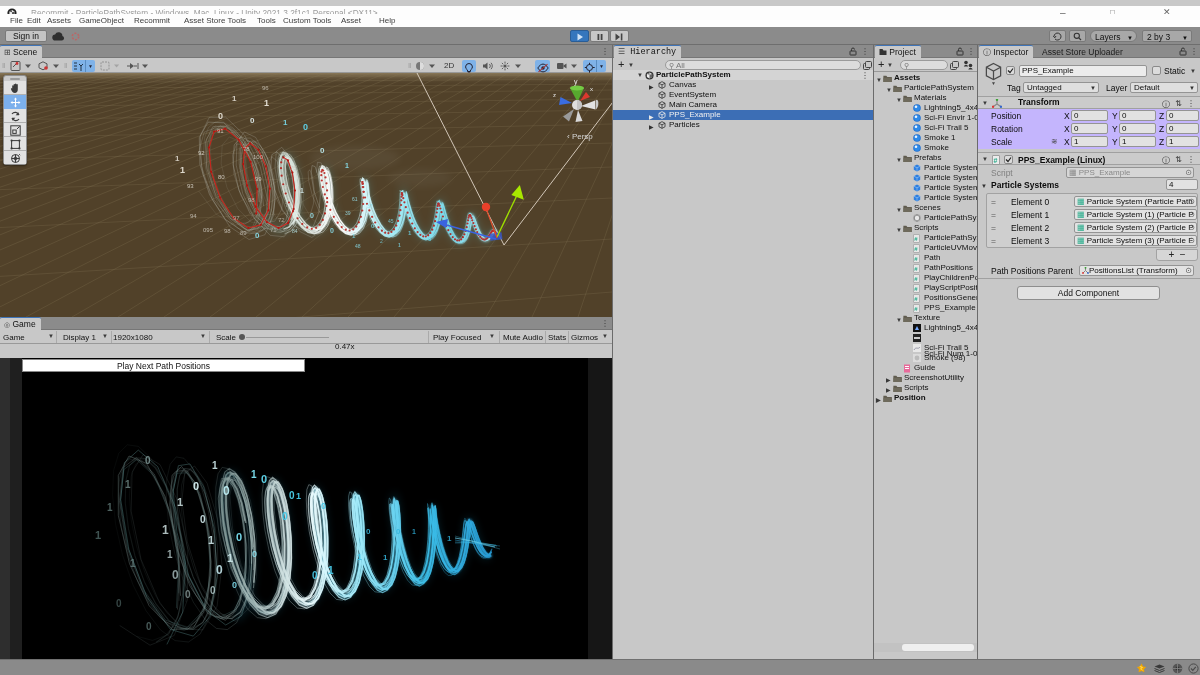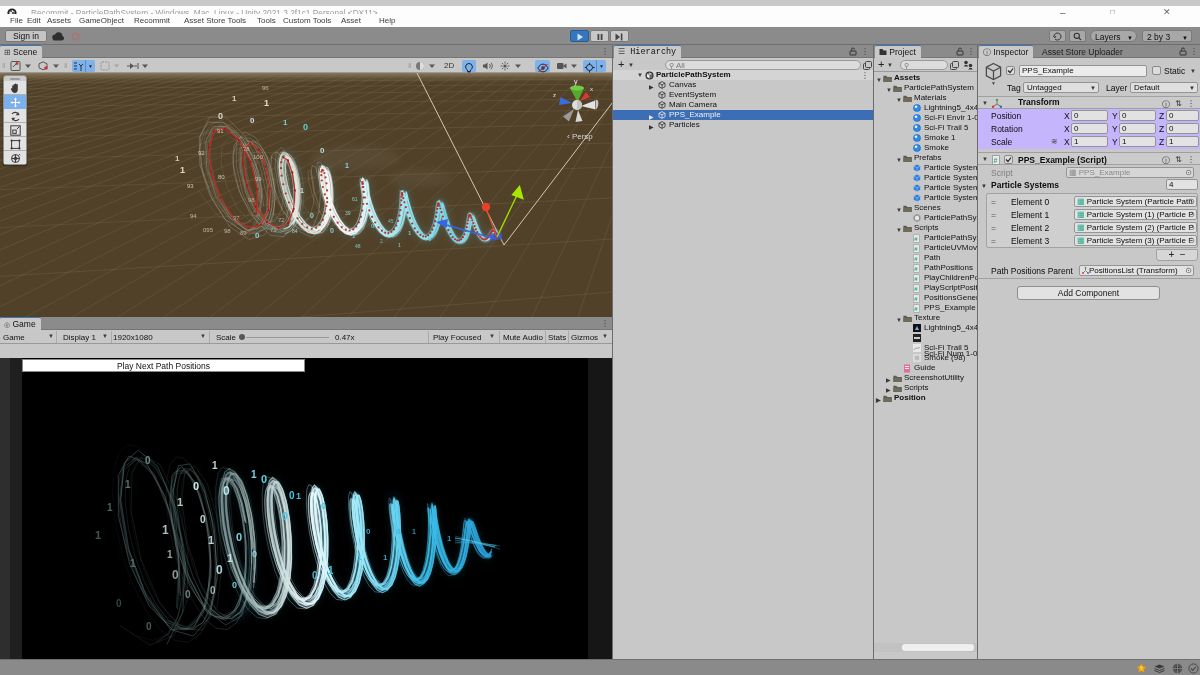--- a/index.html
+++ b/index.html
@@ -611,21 +611,21 @@
   <div class="abs" style="left:56px;top:1px;width:1px;height:12px;background:#aaa"></div>
   <span class="abs" style="left:63px;top:3px">Display 1</span>
         <span class="abs arr" style="left:102px;top:3px">▼</span>
   <div class="abs" style="left:111px;top:1px;width:1px;height:12px;background:#aaa"></div>
   <span class="abs" style="left:113px;top:3px">1920x1080</span>
         <span class="abs arr" style="left:200px;top:3px">▼</span>
   <div class="abs" style="left:209px;top:1px;width:1px;height:12px;background:#aaa"></div>
   <span class="abs" style="left:216px;top:3px">Scale</span>
   <div class="abs" style="left:239px;top:4px;width:6px;height:6px;border-radius:3px;background:#555"></div>
   <div class="abs" style="left:246px;top:6.5px;width:83px;height:1px;background:#999"></div>
-  <span class="abs" style="left:335px;top:3px">0.47x</span>
+  <span class="abs" style="left:335px;top:12px">0.47x</span>
   <div class="abs" style="left:428px;top:1px;width:1px;height:12px;background:#aaa"></div>
   <span class="abs" style="left:433px;top:3px">Play Focused</span>
         <span class="abs arr" style="left:489px;top:3px">▼</span>
   <div class="abs" style="left:499px;top:1px;width:1px;height:12px;background:#aaa"></div>
   <span class="abs" style="left:503px;top:3px">Mute Audio</span>
   <div class="abs" style="left:545px;top:1px;width:1px;height:12px;background:#aaa"></div>
   <span class="abs" style="left:548px;top:3px">Stats</span>
   <div class="abs" style="left:568px;top:1px;width:1px;height:12px;background:#aaa"></div>
   <span class="abs" style="left:571px;top:3px">Gizmos</span>
         <span class="abs arr" style="left:602px;top:3px">▼</span>
@@ -1155,21 +1155,21 @@
  <span class="abs arr" style="left:4px;top:3px;">▼</span>
  <svg class="abs" style="left:14px;top:1.5px" width="8" height="10">
           <rect x="0.5" y="0.5" width="7" height="9" rx="0.5" fill="#ececec" stroke="#777" stroke-width="0.6"></rect>
           <text x="1.5" y="7.5" font-size="7" fill="#2a8" font-weight="bold">#</text>
         </svg>
  <div class="abs" style="left:26px;top:2px;width:9px;height:9px;background:#dcdcdc;border:1px solid #8a8a8a;border-radius:2px;">
           <svg style="position:absolute;left:0;top:0" width="7" height="7" viewBox="0 0 7 7">
             <path d="M1 3.5l2 2 3-4" fill="none" stroke="#222" stroke-width="1.2"></path>
           </svg>
         </div>
- <span class="lbl" style="left:40px;top:2px;font-weight:bold;">PPS_Example (Script)</span>
+ <span class="lbl" style="left:40px;top:2px;font-weight:bold;">PPS_Example (Linux)</span>
  <span class="abs" style="right:30px;top:2px;font-size:8px;color:#333">ⓘ</span>
  <span class="abs" style="right:18px;top:2px;font-size:8px;color:#333">⇅</span>
  <div class="kebab" style="right:5px;top:2px;">⋮</div>
 </div>
 <div class="abs" style="left:0;top:120px;width:223px;height:190px;background:#c8c8c8;">
  <span class="lbl" style="left:13px;top:3px;color:#808080;">Script</span>
  <div class="fld" style="left:88px;top:2px;width:128px;color:#8a8a8a;background:#d6d6d6;">▦ PPS_Example<span style="position:absolute;right:1px;top:0;color:#666">⊙</span></div>
  <span class="lbl" style="left:3px;top:16px;font-size:6px;color:#333">▼</span>
  <span class="lbl" style="left:13px;top:15px;font-weight:bold;">Particle Systems</span>
  <div class="fld" style="left:188px;top:14px;width:32px;">4</div>

